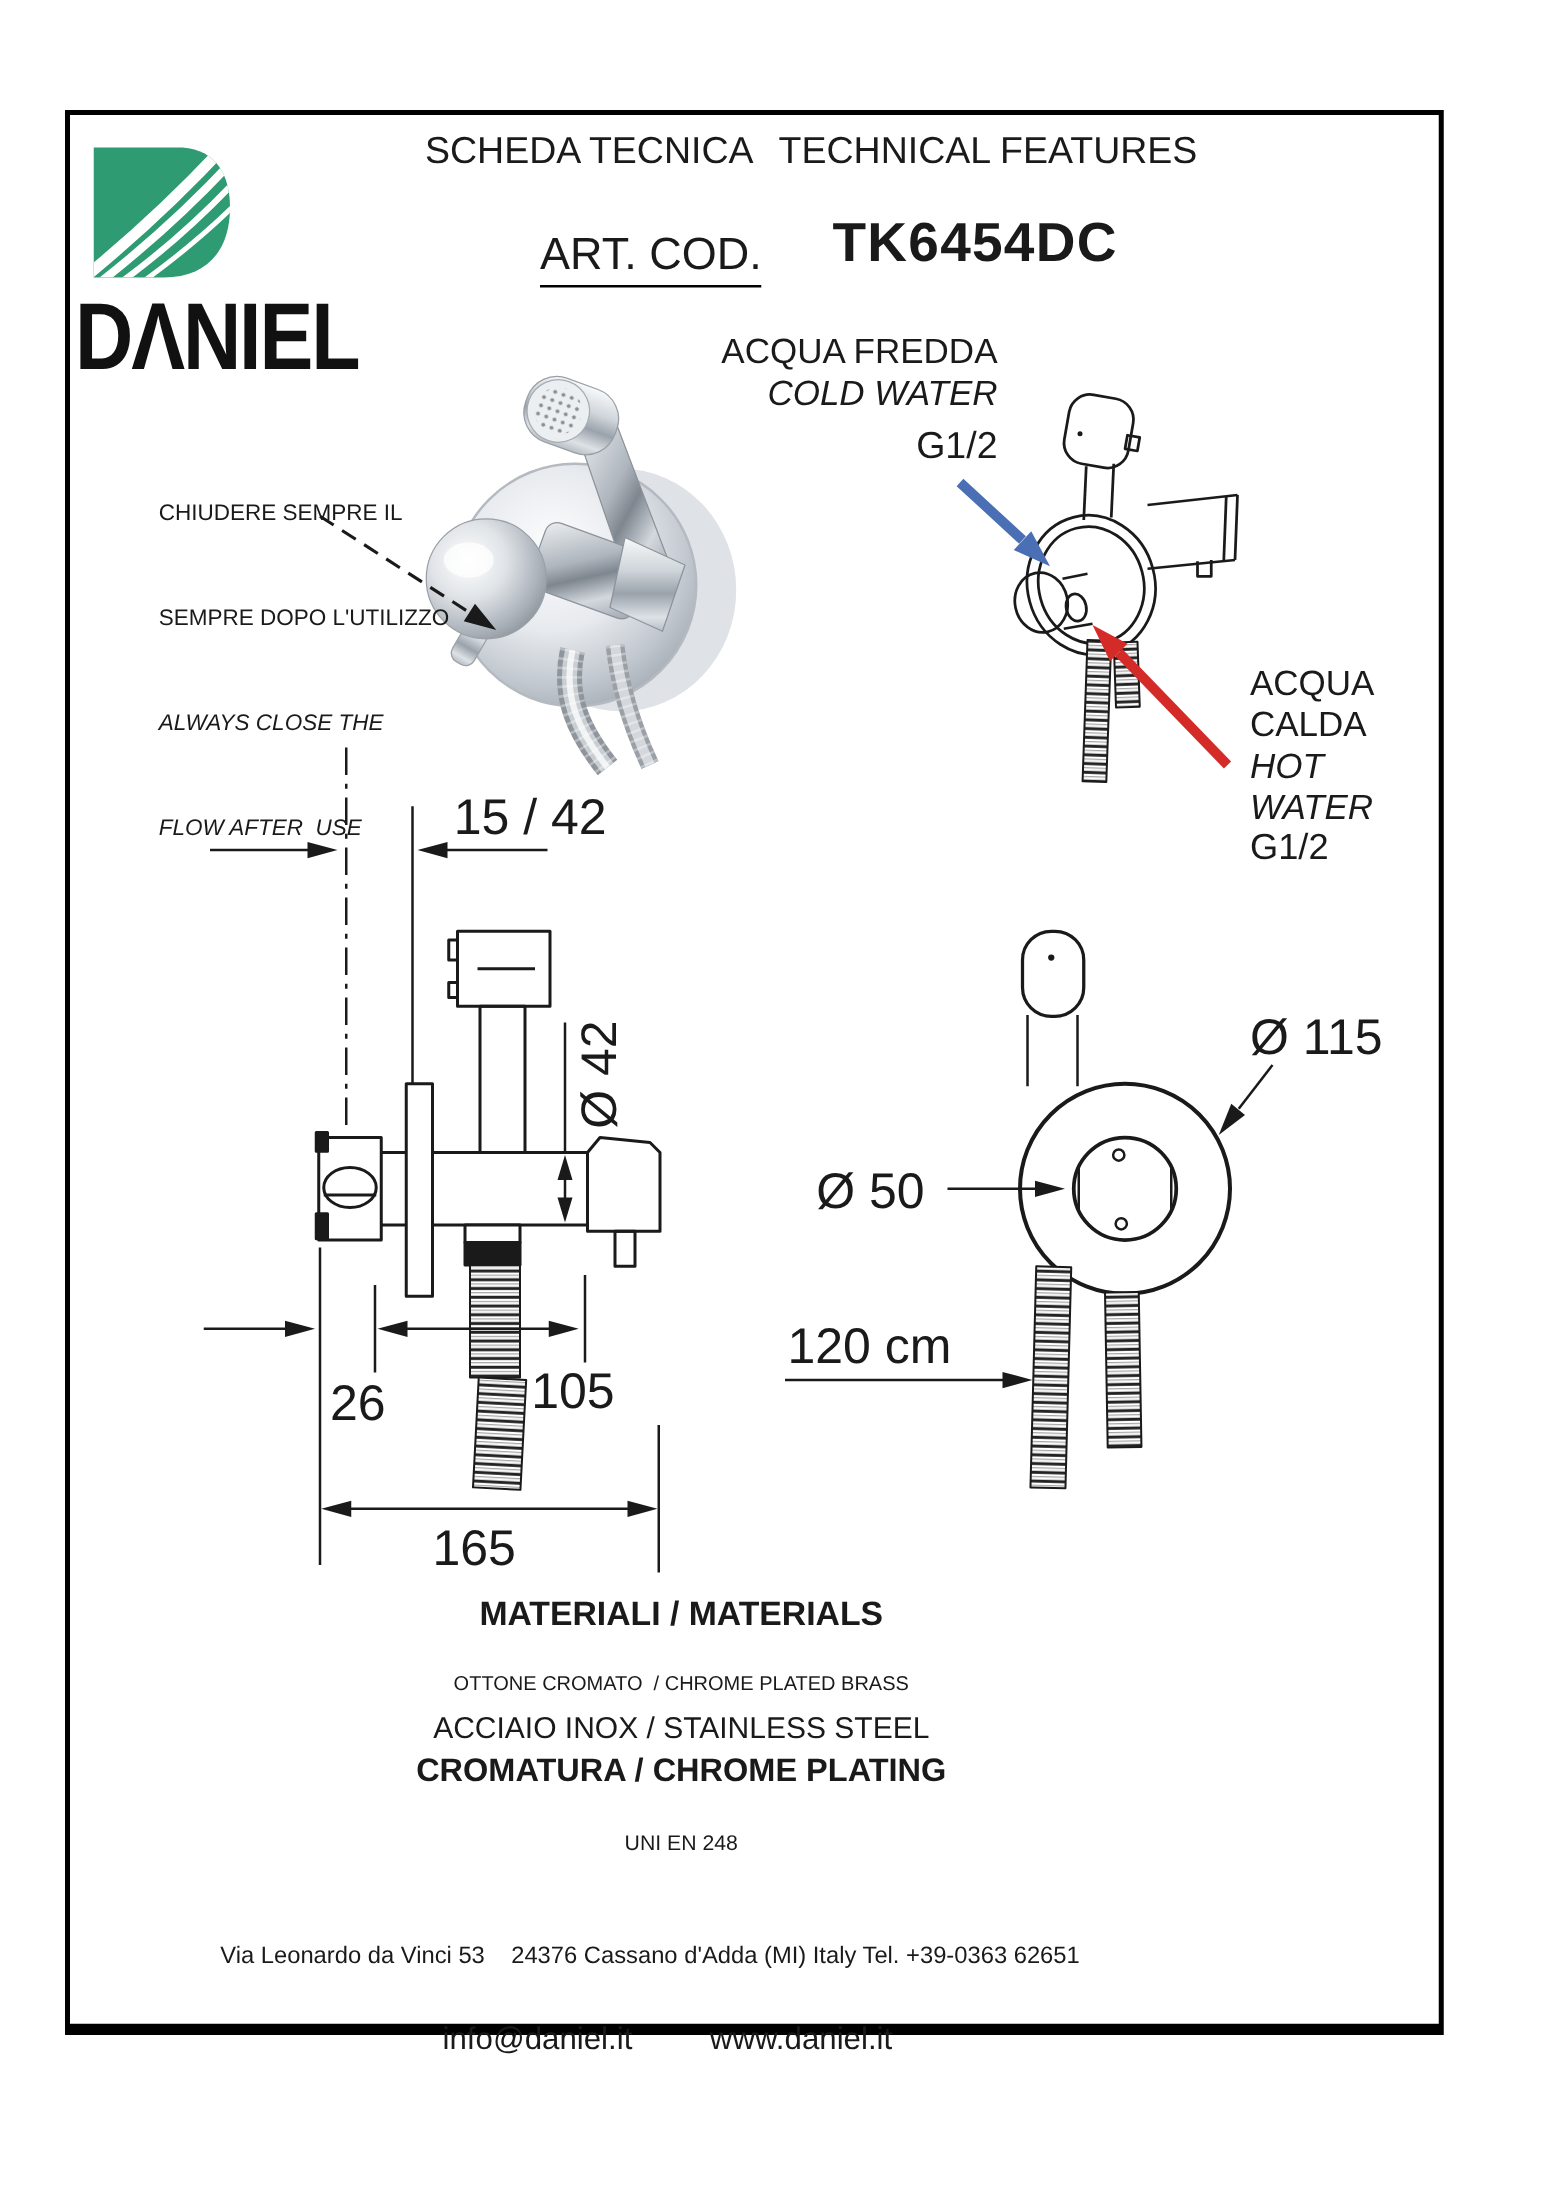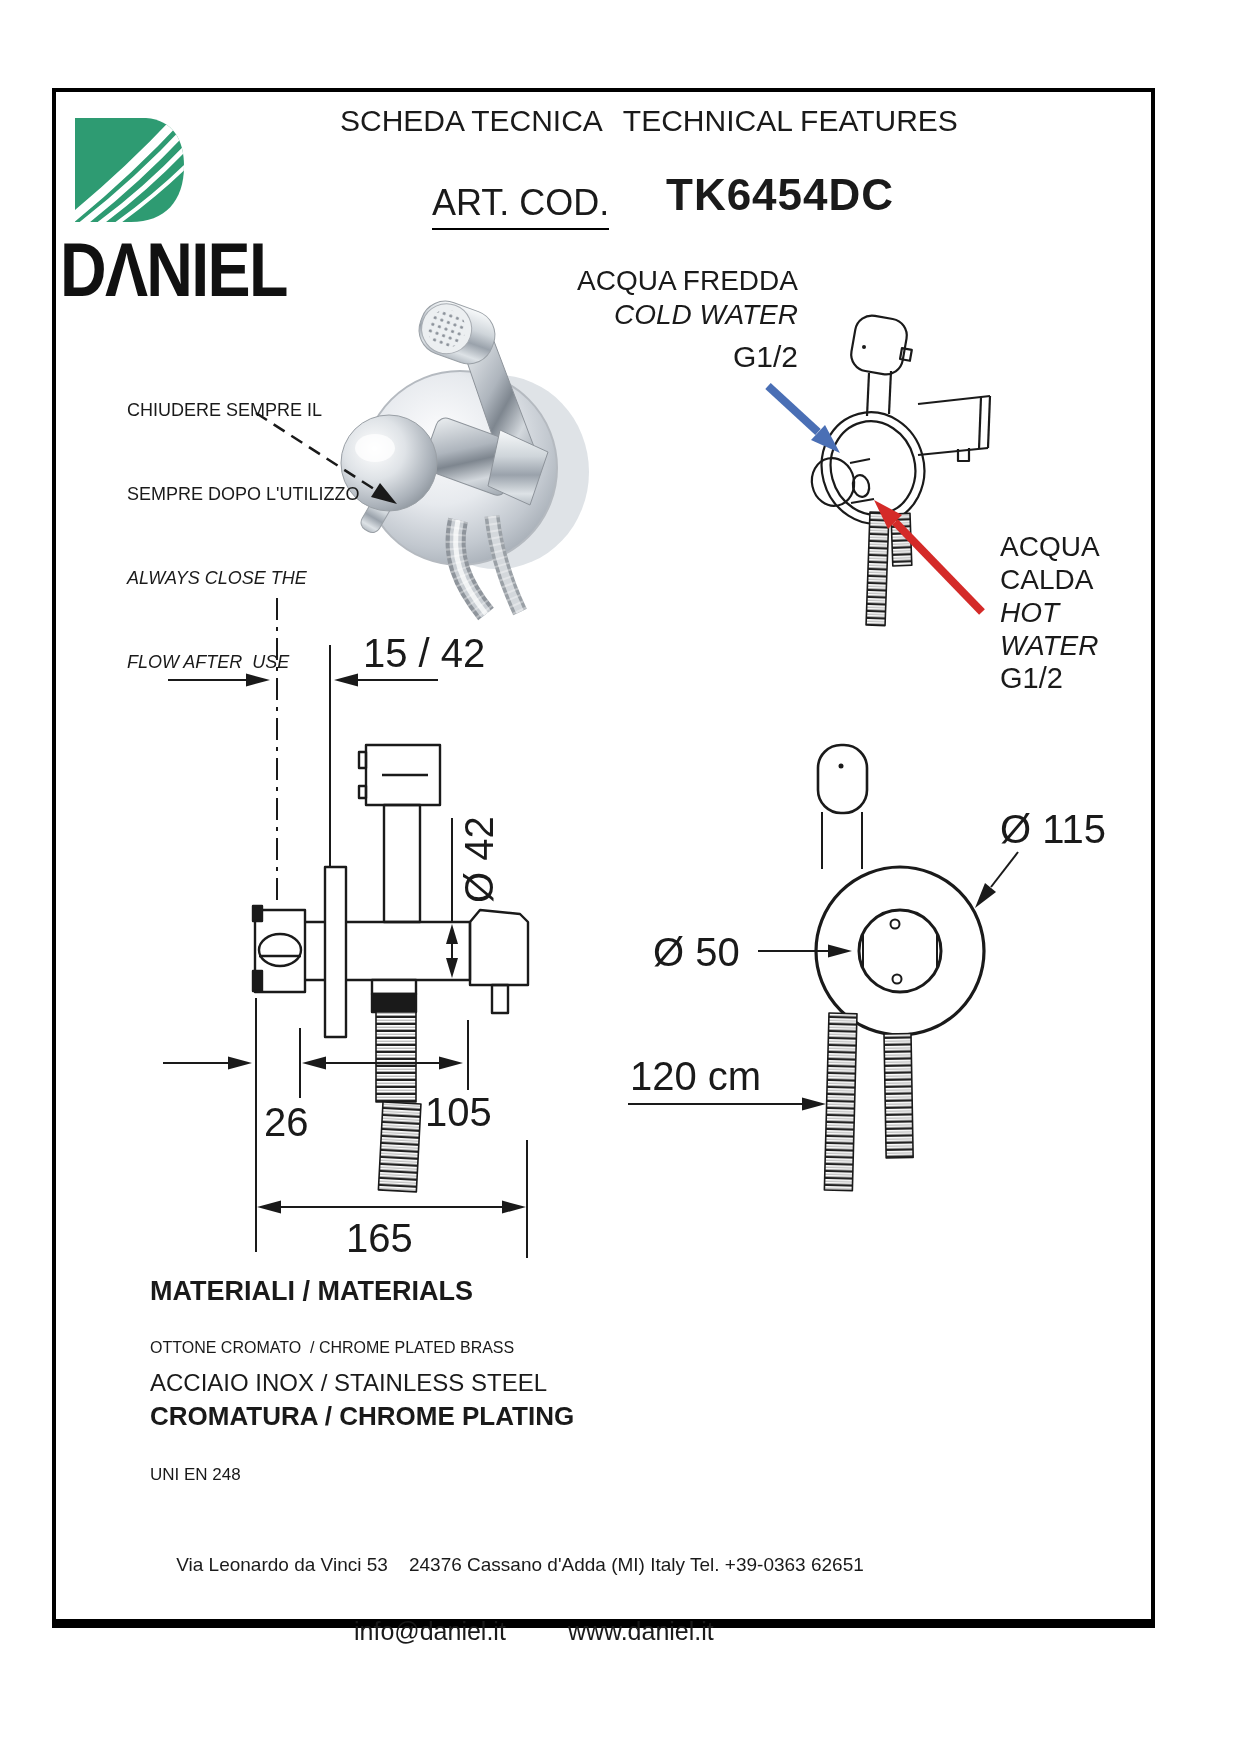--- a/index.html
+++ b/index.html
@@ -13,21 +13,21 @@
   .title-row{left:340px;top:104px;display:flex;gap:20px;font-size:30px;white-space:nowrap;}
   .artcod{left:432px;top:182px;font-size:36px;border-bottom:2px solid #000;padding-bottom:4px;}
   .artval{left:638px;top:170px;font-size:44px;font-weight:bold;letter-spacing:1px;margin-left:28px;}
   .cold-block{left:500px;top:264px;width:298px;text-align:right;font-size:28px;line-height:34px;}
   .cold-block .thread{font-size:30px;margin-top:8px;}
   .warn-block{left:127px;top:340px;font-size:18px;line-height:28px;white-space:pre;}
   .hot-block{left:1000px;top:530px;font-size:28px;line-height:33px;}
   .hot-block .thread{font-size:29px;}
   .it{font-style:normal;}
   .en{font-style:italic;}
-  .center-col{left:150px;width:790px;white-space:pre;}
+  .center-col{left:150px;width:790px;text-align:center;white-space:pre;}
   .mat-head{top:1276px;font-size:27px;font-weight:bold;}
   .mat-l1{top:1339px;font-size:16px;}
   .mat-l2{top:1369px;font-size:24px;}
   .mat-l3{top:1401px;font-size:26px;font-weight:bold;}
   .mat-std{top:1465px;font-size:17px;}
   .footer-col{left:90px;width:860px;text-align:center;white-space:pre;}
   .foot-1{top:1554px;font-size:19px;}
   .foot-2{top:1588px;font-size:25px;}
   .foot-2 span{display:inline-block;}
   .foot-2 .gap{width:62px;}

